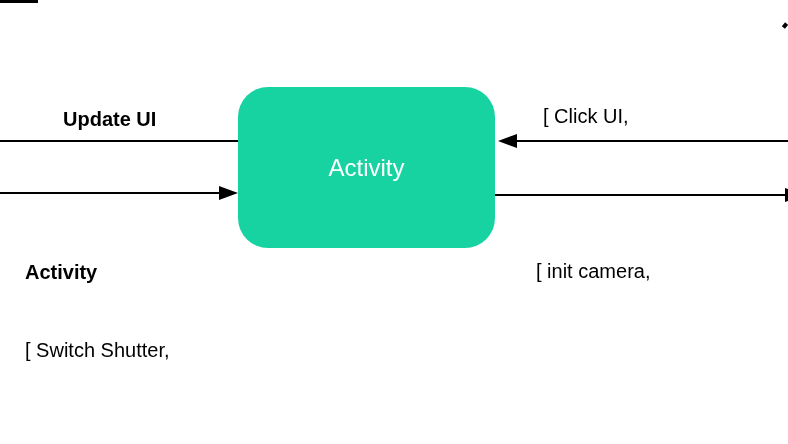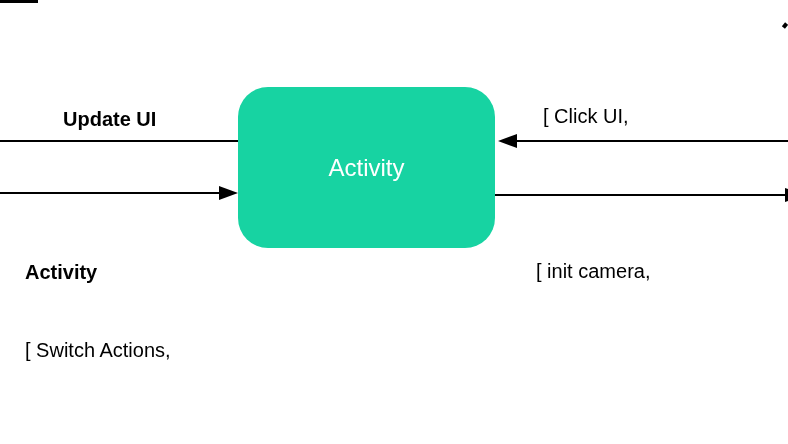--- a/index.html
+++ b/index.html
@@ -74,21 +74,21 @@
   </div>
 
   <div class="tblock bold" style="left:63px; top:106px;">Update UI</div>
 
   <div class="tblock" style="left:543px; top:51px;">
     <div>[ Click UI,</div>
   </div>
 
   <div class="tblock" style="left:25px; top:207px;">
     <div class="bold">Activity</div>
-    <div>[ Switch Actions,</div>
+    <div>[ Switch Shutter,</div>
     
     
     
   </div>
 
   <div class="tblock" style="left:536px; top:206px;">
     <div>[ init camera,</div>
     
     
     

